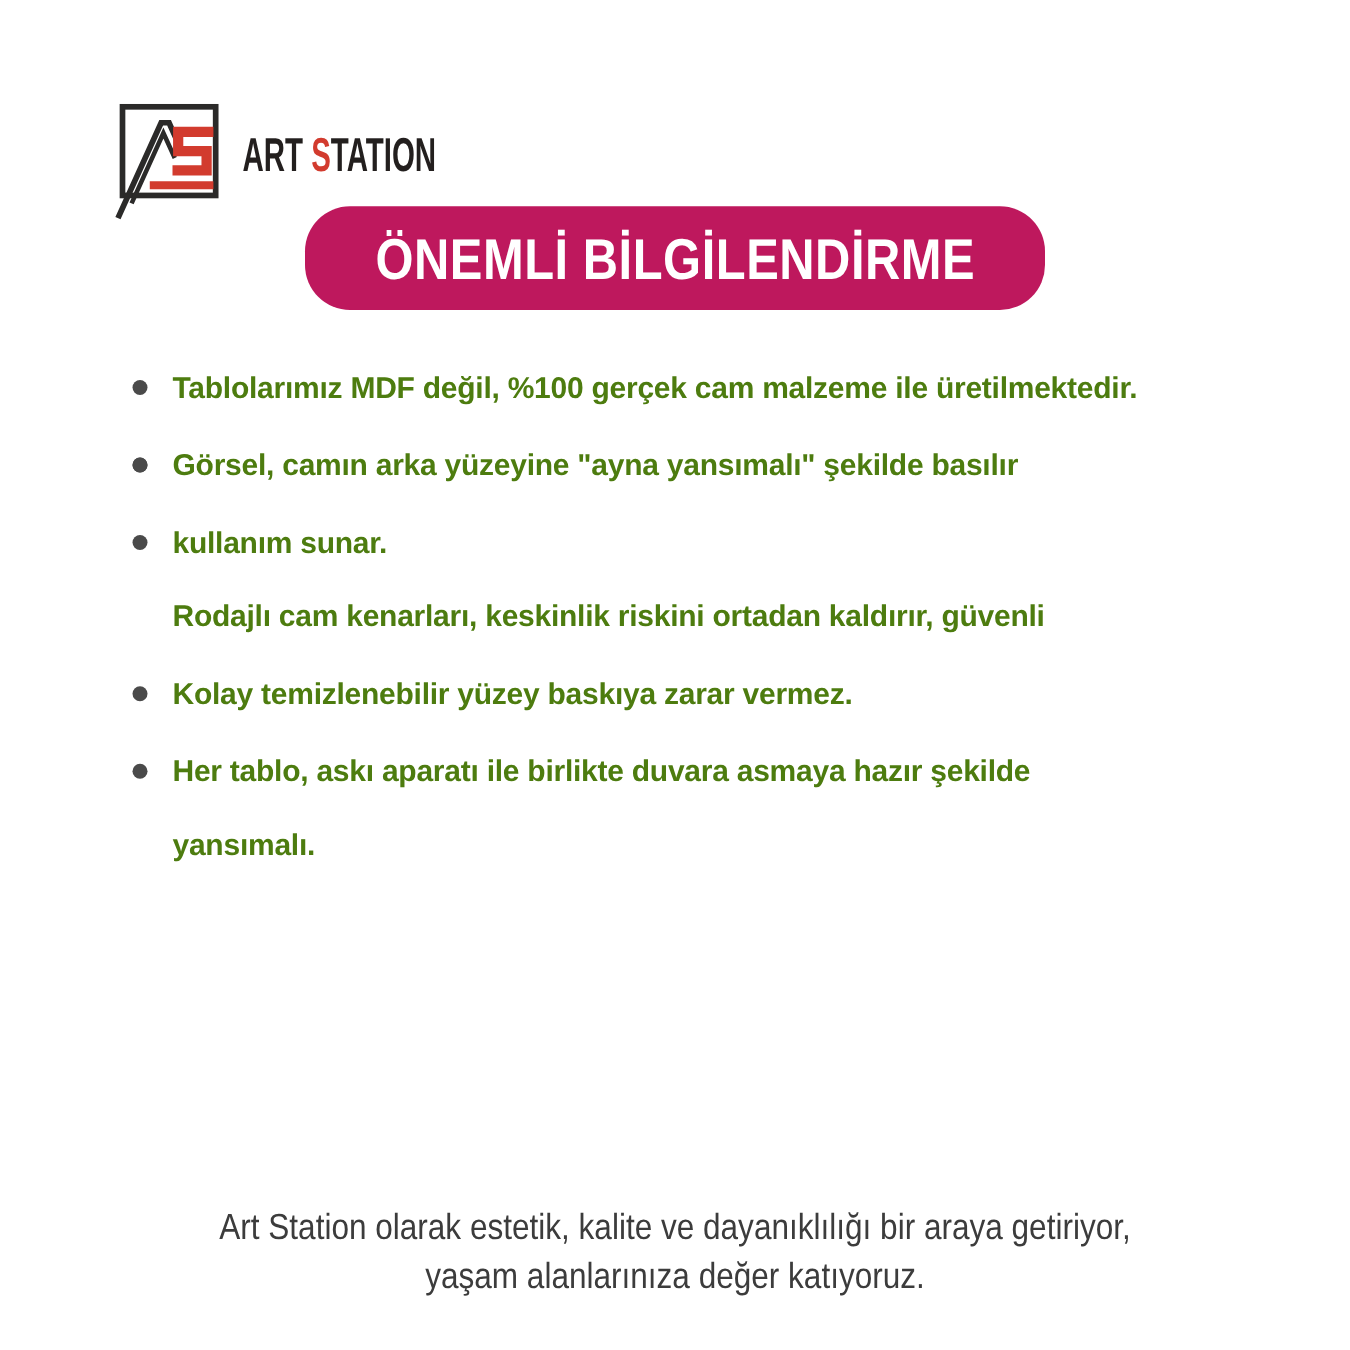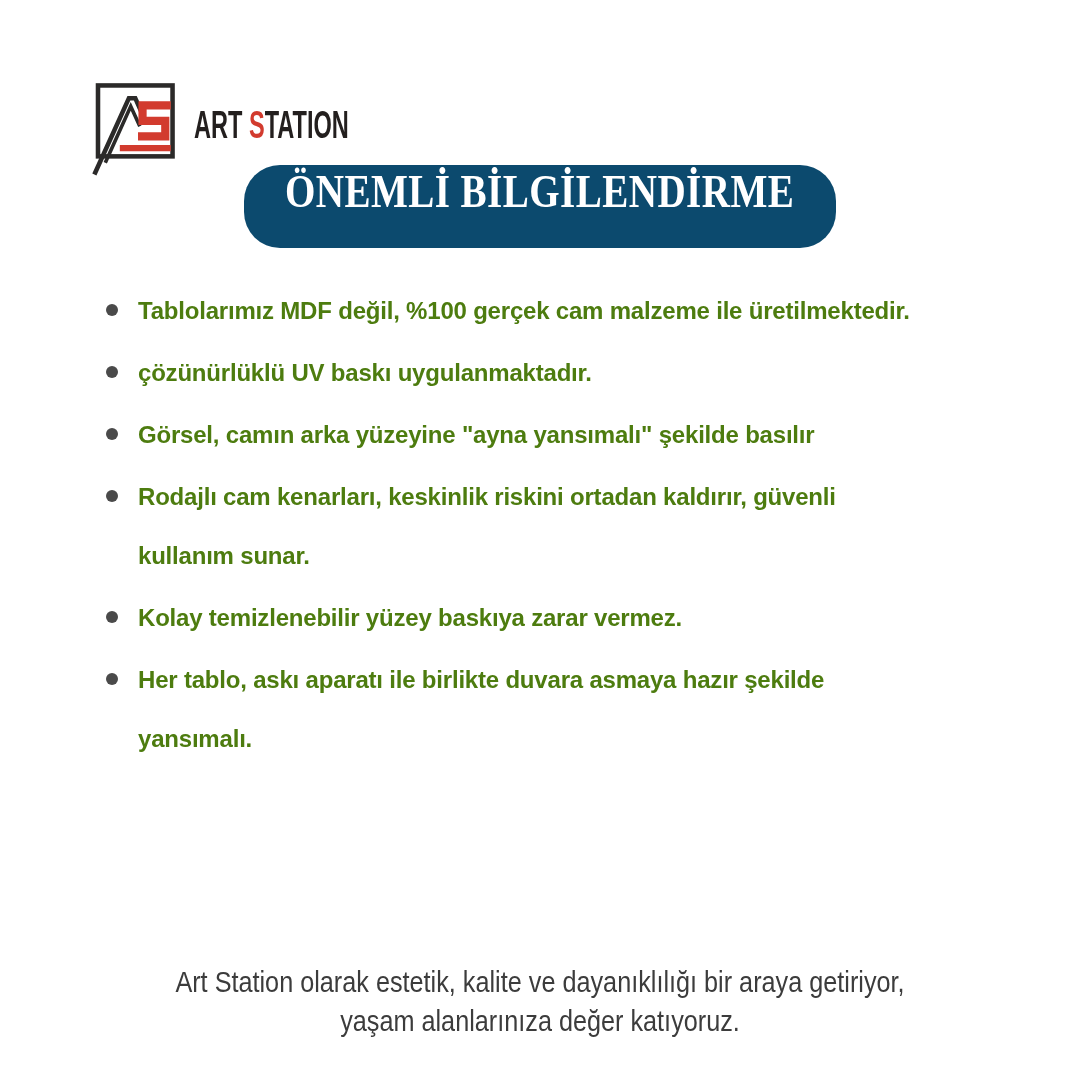--- a/index.html
+++ b/index.html
@@ -34,25 +34,25 @@
   }
   .brand-text .accent { color: #d23b2e; }
 
   
   .banner {
     position: absolute;
     top: 165px;
     left: 50%;
     margin-left: -296px;
     width: 592px; height: 83px;
-    background: #0c4a6e;
+    background: #be185d;
     border-radius: 36px;
     display: flex;
+    align-items: center;
     justify-content: center;
-    font-family: Liberation Serif, serif;
   }
   .banner-label {
     color: #ffffff;
     font-size: 46px;
     font-weight: 700;
     letter-spacing: 0.5px;
     transform: scaleX(0.85);
     transform-origin: center center;
     white-space: nowrap;
   }
@@ -122,30 +122,29 @@
   <span class="banner-label">ÖNEMLİ BİLGİLENDİRME</span>
 </div>
 
 <ul class="bullets">
   <li class="bullet">
     <span class="dot"></span>
     <div class="line">Tablolarımız MDF değil, %100 gerçek cam malzeme ile üretilmektedir.</div>
   </li>
   <li class="bullet">
     <span class="dot"></span>
-    <div class="line">çözünürlüklü UV baskı uygulanmaktadır.</div>
   </li>
   <li class="bullet">
     <span class="dot"></span>
     <div class="line">Görsel, camın arka yüzeyine "ayna yansımalı" şekilde basılır</div>
   </li>
   <li class="bullet">
     <span class="dot"></span>
+    <div class="line">kullanım sunar.</div>
     <div class="line">Rodajlı cam kenarları, keskinlik riskini ortadan kaldırır, güvenli</div>
-    <div class="line">kullanım sunar.</div>
   </li>
   <li class="bullet">
     <span class="dot"></span>
     <div class="line">Kolay temizlenebilir yüzey baskıya zarar vermez.</div>
   </li>
   <li class="bullet">
     <span class="dot"></span>
     <div class="line">Her tablo, askı aparatı ile birlikte duvara asmaya hazır şekilde</div>
     <div class="line">yansımalı.</div>
   </li>

